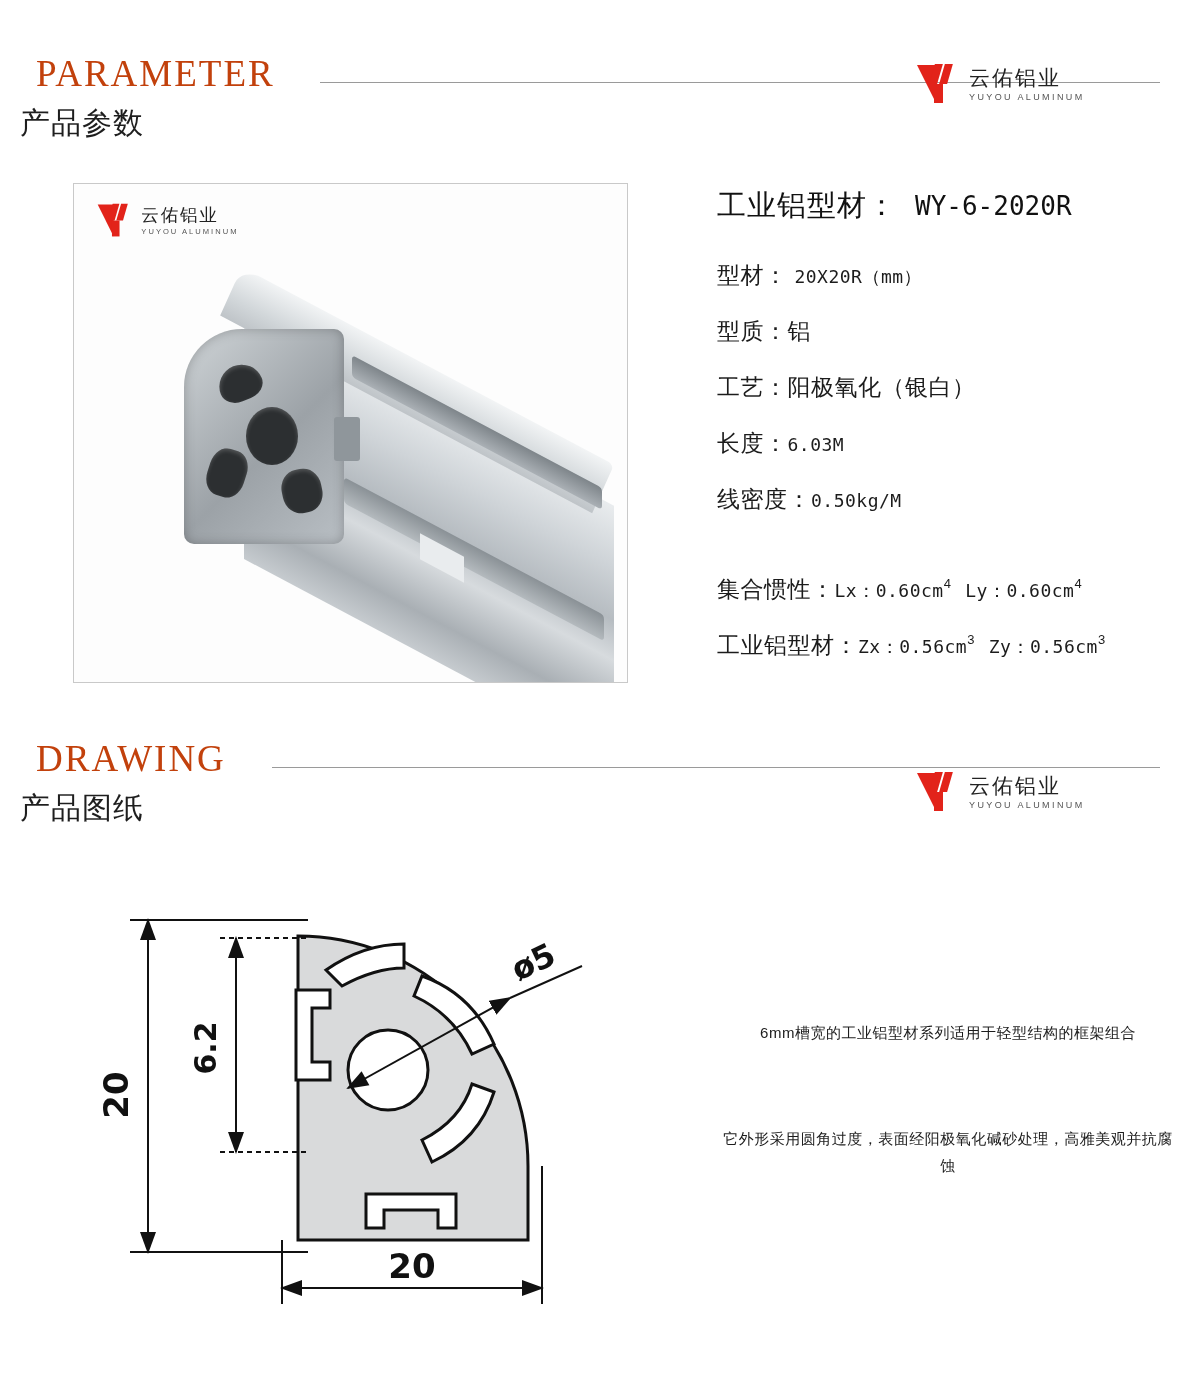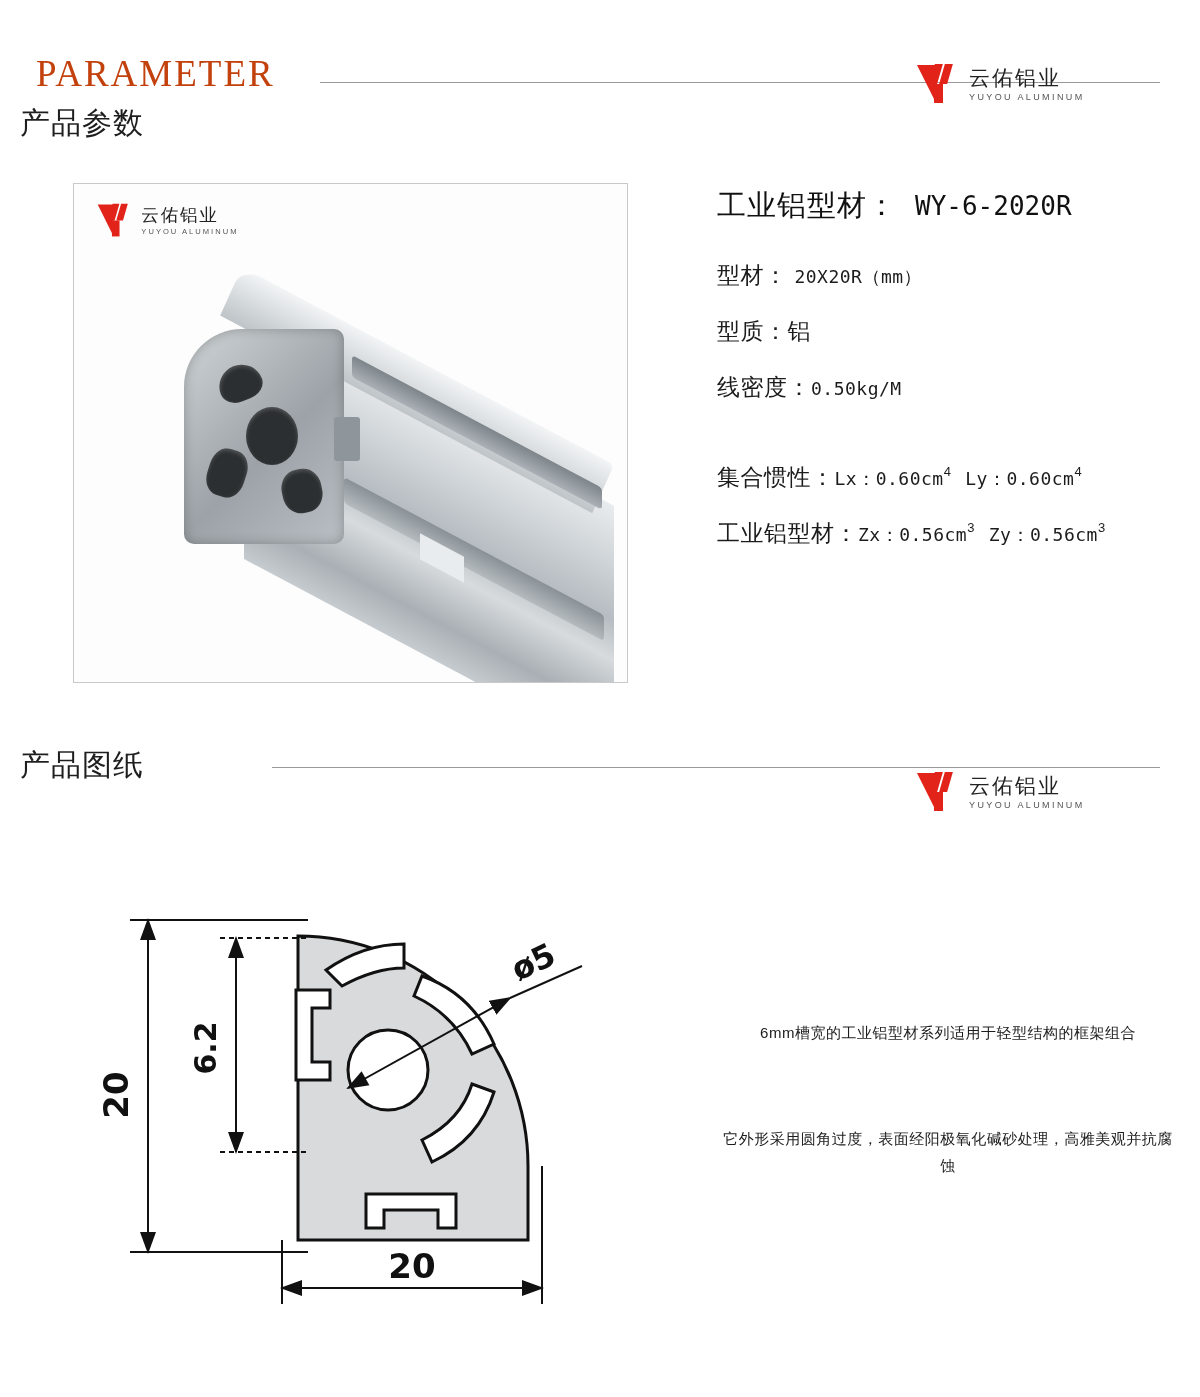--- a/index.html
+++ b/index.html
@@ -306,36 +306,43 @@
   </div>
 
   <div class="spec-line">
     <span>型材：</span>
     <span class="mono">20X20R（mm）</span>
   </div>
   <div class="spec-line">
     <span>型质：</span><span>铝</span>
   </div>
   <div class="spec-line">
+    <span>工艺：</span><span>阳极氧化（银白）</span>
+  </div>
+  <div class="spec-line">
+    <span>长度：</span><span class="mono">6.03M</span>
+  </div>
+  <div class="spec-line">
     <span>线密度：</span><span class="mono">0.50kg/M</span>
   </div>
 
   <div class="spec-gap"></div>
 
   <div class="spec-line">
     <span>集合惯性：</span><span class="mono">Lx：0.60cm</span><sup>4</sup>&nbsp;
     <span class="mono">Ly：0.60cm</span><sup>4</sup>
   </div>
   <div class="spec-line">
     <span>工业铝型材：</span><span class="mono">Zx：0.56cm</span><sup>3</sup>&nbsp;
     <span class="mono">Zy：0.56cm</span><sup>3</sup>
   </div>
 </div>
 
 <div class="section-head" style="top:737px;">
+  <span class="sec-en">DRAWING</span>
   <div class="sec-rule" style="left:272px; top:30px; width:888px;"></div>
   <div style="margin-top:8px;">
     <span class="sec-cn">产品图纸</span>
   </div>
 </div>
 
 <div class="logo" style="position:absolute; left:915px; top:770px;">
   <div class="logo-mark">
     <div class="tri-red"></div>
       <div class="bar-a"></div>

